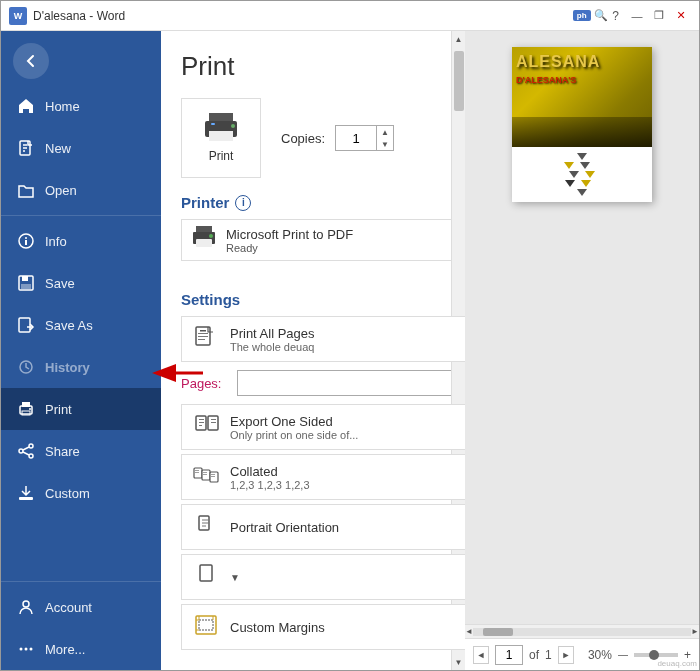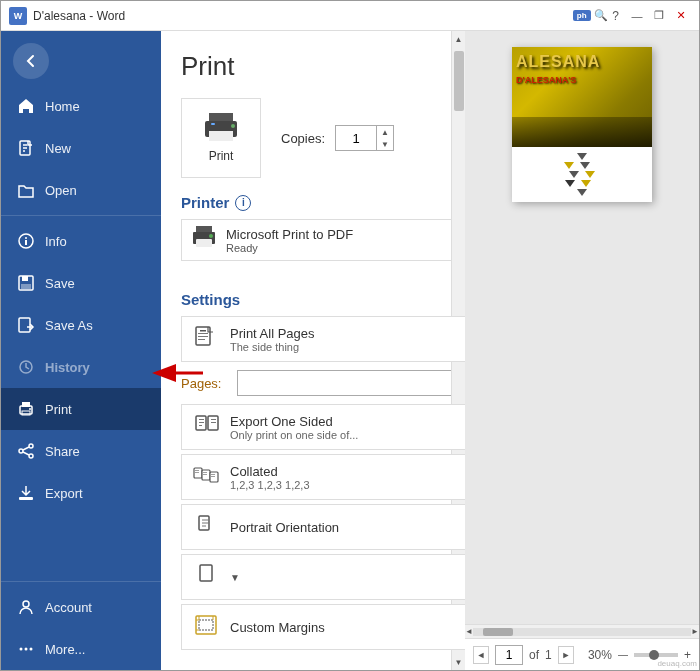--- a/index.html
+++ b/index.html
@@ -47,21 +47,21 @@
     
     .settings-row { border: 1px solid #ddd; display: flex; align-items: center; padding: 6px 8px; gap: 8px; margin-bottom: 4px; cursor: pointer; background: white; position: relative; }
     .settings-icon { width: 32px; height: 32px; flex-shrink: 0; display: flex; align-items: center; justify-content: center; }
     .settings-text { flex: 1; }
     .settings-main { font-size: 13px; color: #333; }
     .settings-sub { font-size: 11px; color: #666; }
     .dropdown-arrow { font-size: 10px; color: #555; }
 
     
     .pages-row { display: flex; align-items: center; padding: 4px 0; margin-bottom: 4px; gap: 6px; }
-    .pages-label { font-size: 13px; color: #a16207; width: 50px; }
+    .pages-label { font-size: 13px; color: #be185d; width: 50px; }
     .pages-input { flex: 1; height: 26px; border: 1px solid #aaa; padding: 2px 6px; font-size: 13px; }
     .info-icon { width: 16px; height: 16px; border-radius: 50%; border: 1px solid #2b579a; color: #2b579a; font-size: 10px; display: flex; align-items: center; justify-content: center; cursor: pointer; flex-shrink: 0; }
 
     
     .scroll-track { width: 14px; background: #f0f0f0; border-left: 1px solid #ddd; display: flex; flex-direction: column; align-items: center; }
     .scroll-up, .scroll-down { width: 14px; height: 16px; display: flex; align-items: center; justify-content: center; font-size: 8px; cursor: pointer; color: #555; }
     .scroll-thumb { width: 10px; height: 60px; background: #c0c0c0; border-radius: 2px; margin-top: 4px; cursor: pointer; }
 
     
     .preview-area { flex: 1; background: #e8e8e8; display: flex; flex-direction: column; align-items: center; justify-content: flex-start; padding: 16px; position: relative; overflow: hidden; }
@@ -192,21 +192,21 @@
           <line x1="6" y1="10" x2="12" y2="13"></line>
         </svg>
         <span>Share</span>
       </div>
 
       <div class="sidebar-item">
         <svg class="sidebar-icon" viewBox="0 0 18 18" fill="none" stroke="white" stroke-width="1.5">
           <path d="M9 2v9M5 7l4 4 4-4"></path>
           <rect x="2" y="13" width="14" height="3" rx="1" fill="white" stroke="none"></rect>
         </svg>
-        <span>Export</span>
+        <span>Custom</span>
       </div>
 
 
       <div class="sidebar-bottom">
         <div class="sidebar-divider"></div>
         <div class="sidebar-item">
           <svg class="sidebar-icon" viewBox="0 0 18 18" fill="white">
             <circle cx="9" cy="6" r="3" fill="none" stroke="white" stroke-width="1.5"></circle>
             <path d="M3 16c0-3.3 2.7-6 6-6s6 2.7 6 6" fill="none" stroke="white" stroke-width="1.5"></path>
           </svg>
@@ -280,21 +280,21 @@
               <rect x="4" y="2" width="14" height="18" rx="1" stroke="#555" stroke-width="1.5"></rect>
               <rect x="8" y="5" width="6" height="1.5" fill="#555"></rect>
               <rect x="6" y="8" width="10" height="1" fill="#777"></rect>
               <rect x="6" y="11" width="10" height="1" fill="#777"></rect>
               <rect x="6" y="14" width="7" height="1" fill="#777"></rect>
               <path d="M16 2v5h5" fill="none" stroke="#555" stroke-width="1.2"></path>
             </svg>
           </div>
           <div class="settings-text">
             <div class="settings-main">Print All Pages</div>
-            <div class="settings-sub">The side thing</div>
+            <div class="settings-sub">The whole deuaq</div>
           </div>
           <span class="dropdown-arrow">▼</span>
         </div>
 
         <div class="pages-row">
           <span class="pages-label">Pages:</span>
           <input type="text" class="pages-input" placeholder="" style="">
           <div class="info-icon">i</div>
         </div>
 

